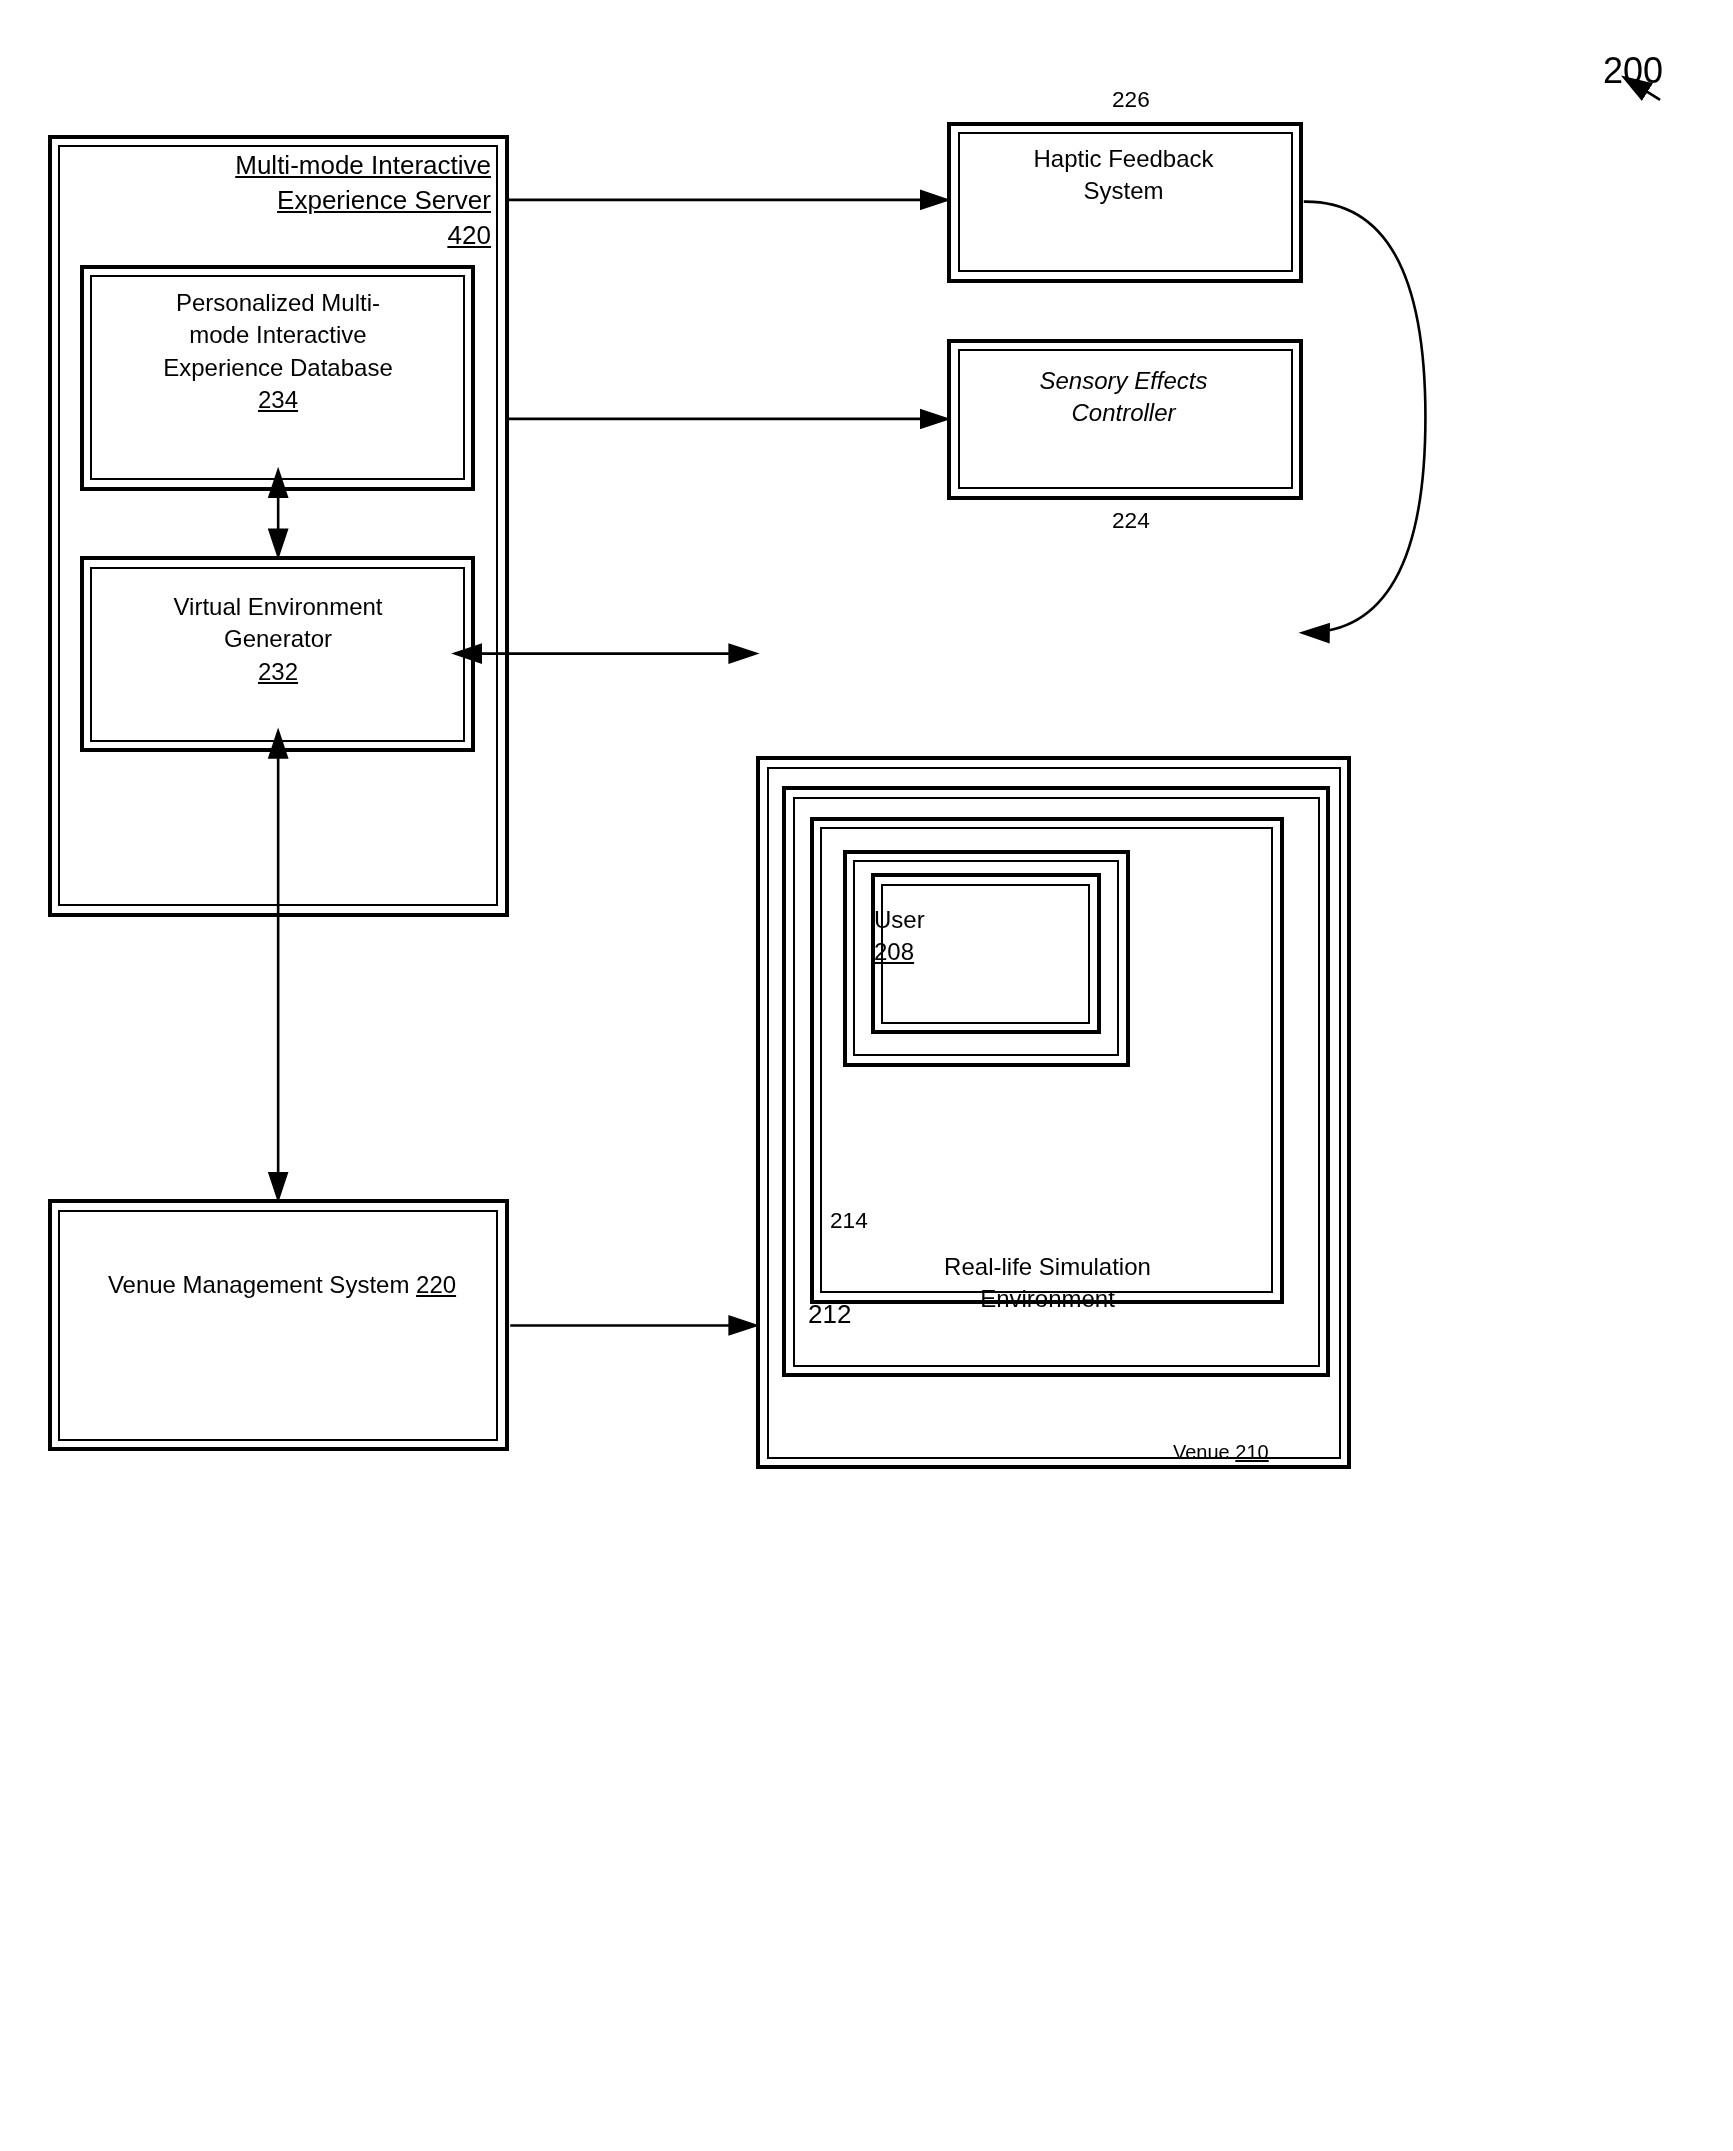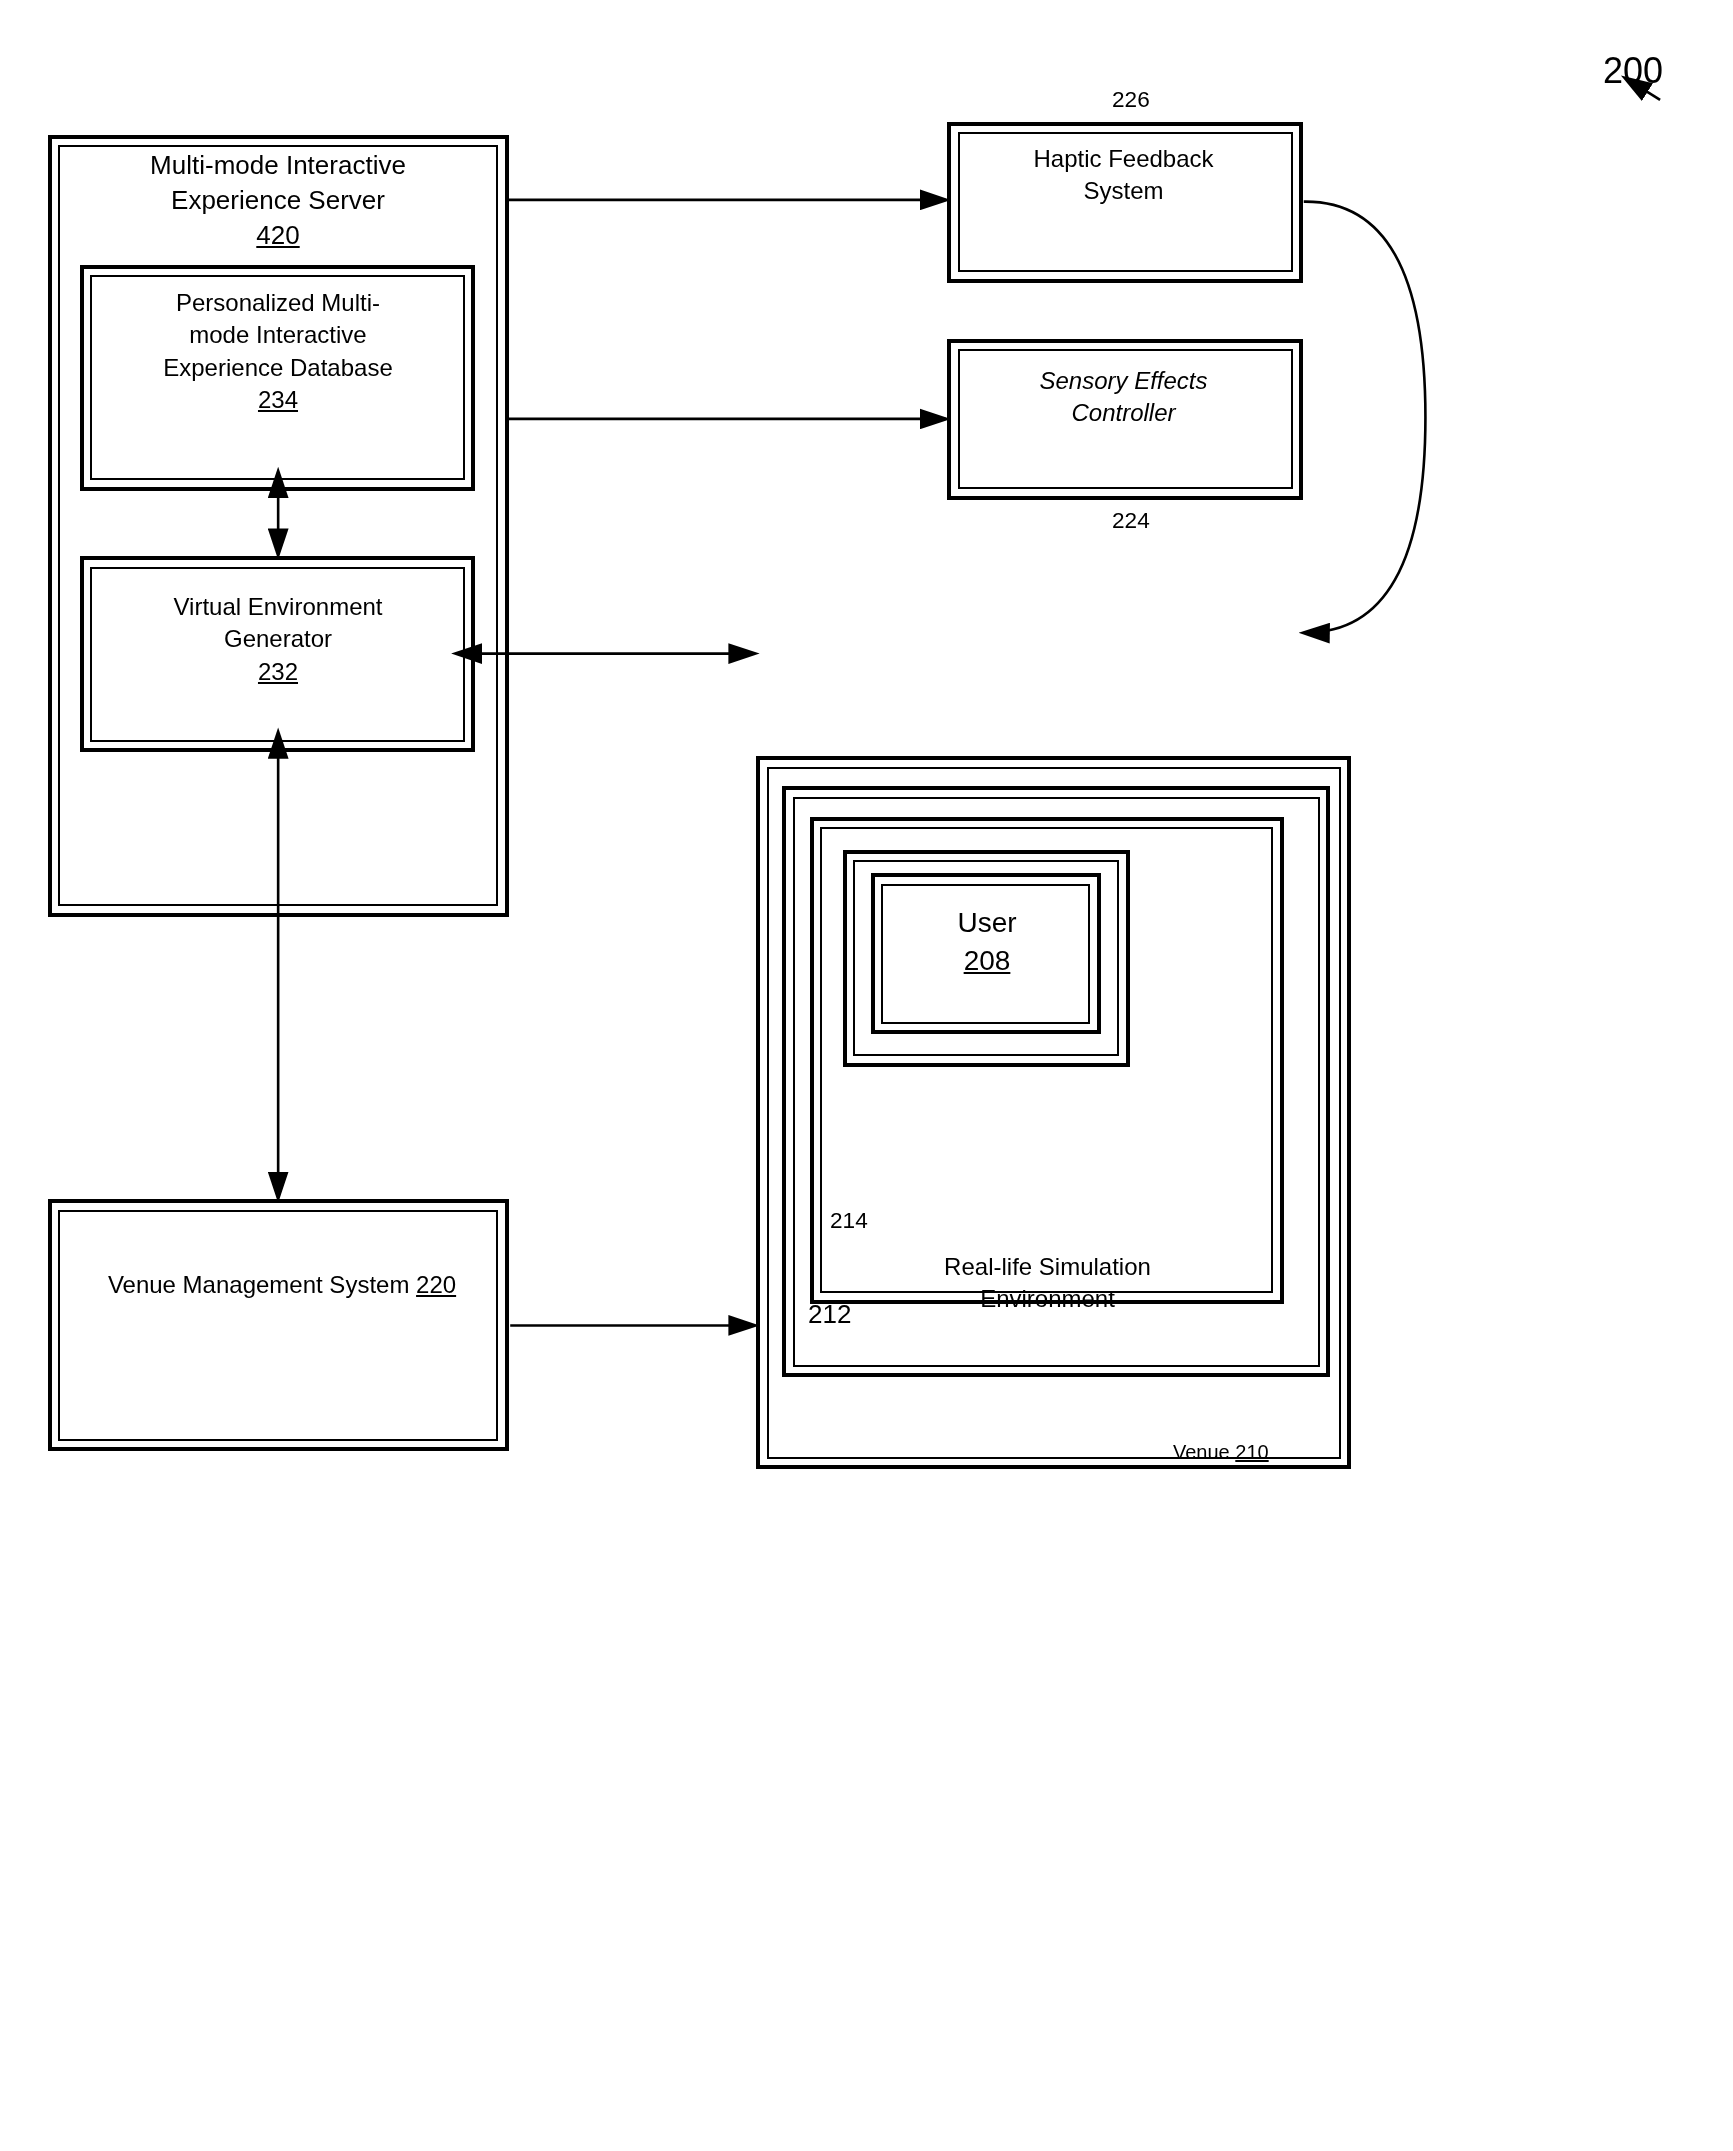--- a/index.html
+++ b/index.html
@@ -30,21 +30,21 @@
 <body>
 
 <div class="diagram-container">
 
   <div style="position:absolute; top:42px; right:71px; font-size:36px; font-weight:normal;margin-top:8px;">200</div>
 
   <div style="position:absolute; left:48px; top:135px; width:461px; height:782px; border:4.3px solid #000; background:#fff;"></div>
 
   <div style="position:absolute; left:58px; top:145px; width:440px; height:761px; border:2.6px solid #000; background:transparent; pointer-events:none;"></div>
 
-  <div style="position:absolute; left:65px; top:148px; width:426px; text-align:center; font-size:26px; line-height:1.35;">
+  <div style="position:absolute; left:65px; top:148px; width:426px; text-align:right; font-size:26px; line-height:1.35;text-decoration:underline;">
     Multi-mode Interactive<br>Experience Server<br><u>420</u>
   </div>
 
   <div style="position:absolute; left:80px; top:265px; width:395px; height:226px; border:4.3px solid #000; background:#fff;"></div>
   <div style="position:absolute; left:90px; top:275px; width:375px; height:205px; border:2.6px solid #000; background:transparent;"></div>
   <div style="position:absolute; left:87px; top:287px; width:382px; text-align:center; font-size:24px; line-height:1.35;">
     Personalized Multi-<br>mode Interactive<br>Experience Database<br><u>234</u>
   </div>
 
   <div style="position:absolute; left:80px; top:556px; width:395px; height:196px; border:4.3px solid #000; background:#fff;"></div>
@@ -74,21 +74,21 @@
   <div style="position:absolute; left:793px; top:797px; width:527px; height:570px; border:2.6px solid #000; background:transparent;"></div>
 
   <div style="position:absolute; left:810px; top:817px; width:474px; height:487px; border:4.3px solid #000; background:#fff;"></div>
   <div style="position:absolute; left:820px; top:827px; width:453px; height:466px; border:2.6px solid #000; background:transparent;"></div>
 
   <div style="position:absolute; left:843px; top:850px; width:287px; height:217px; border:4.3px solid #000; background:#fff;"></div>
   <div style="position:absolute; left:853px; top:860px; width:266px; height:196px; border:2.6px solid #000; background:transparent;"></div>
 
   <div style="position:absolute; left:871px; top:873px; width:230px; height:161px; border:4.3px solid #000; background:#fff;"></div>
   <div style="position:absolute; left:881px; top:884px; width:209px; height:140px; border:2.6px solid #000; background:transparent;"></div>
-  <div style="position:absolute; left:874px; top:904px; width:226px; text-align:center; font-size:28px; line-height:1.35;">
+  <div style="position:absolute; left:874px; top:904px; width:226px; font-size:24px; line-height:1.35;">
     User<br><u>208</u>
   </div>
 
   <div style="position:absolute; left:791px; top:1251px; width:513px; text-align:center; font-size:24px; line-height:1.35;">
     Real-life Simulation<br>Environment
   </div>
   <div style="position:absolute; left:786px; top:1208px; font-size:22.6px;margin-left:44px;">214</div>
   <div style="position:absolute; left:808px; top:1299px; font-size:26px;">212</div>
 
   <div style="position:absolute; left:1173px; top:1441px; font-size:20px;">

